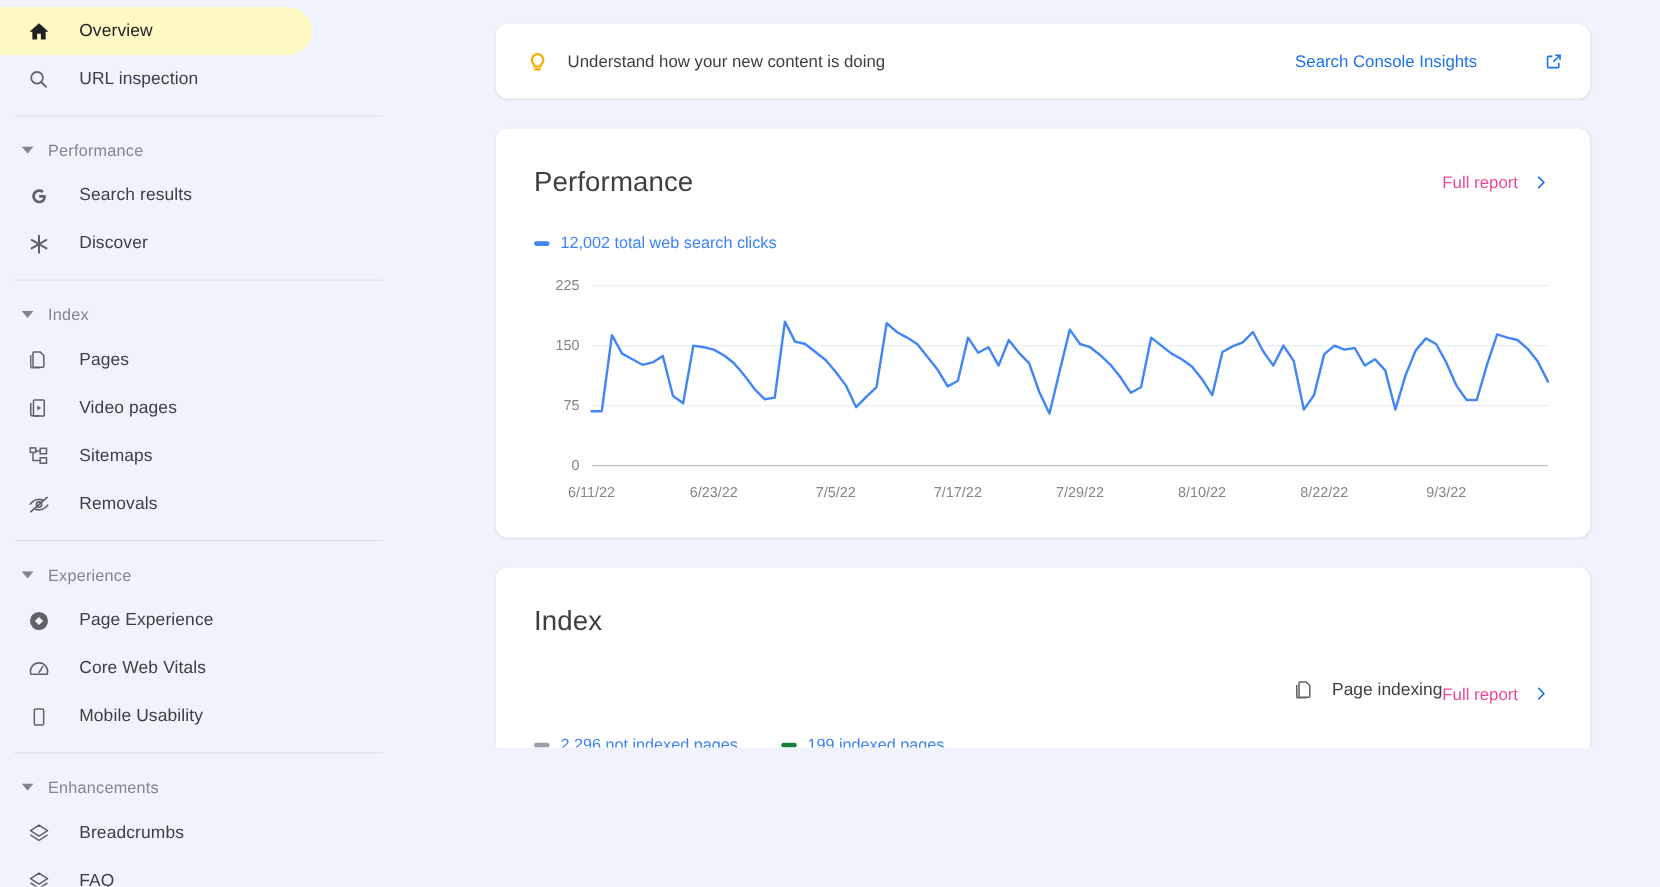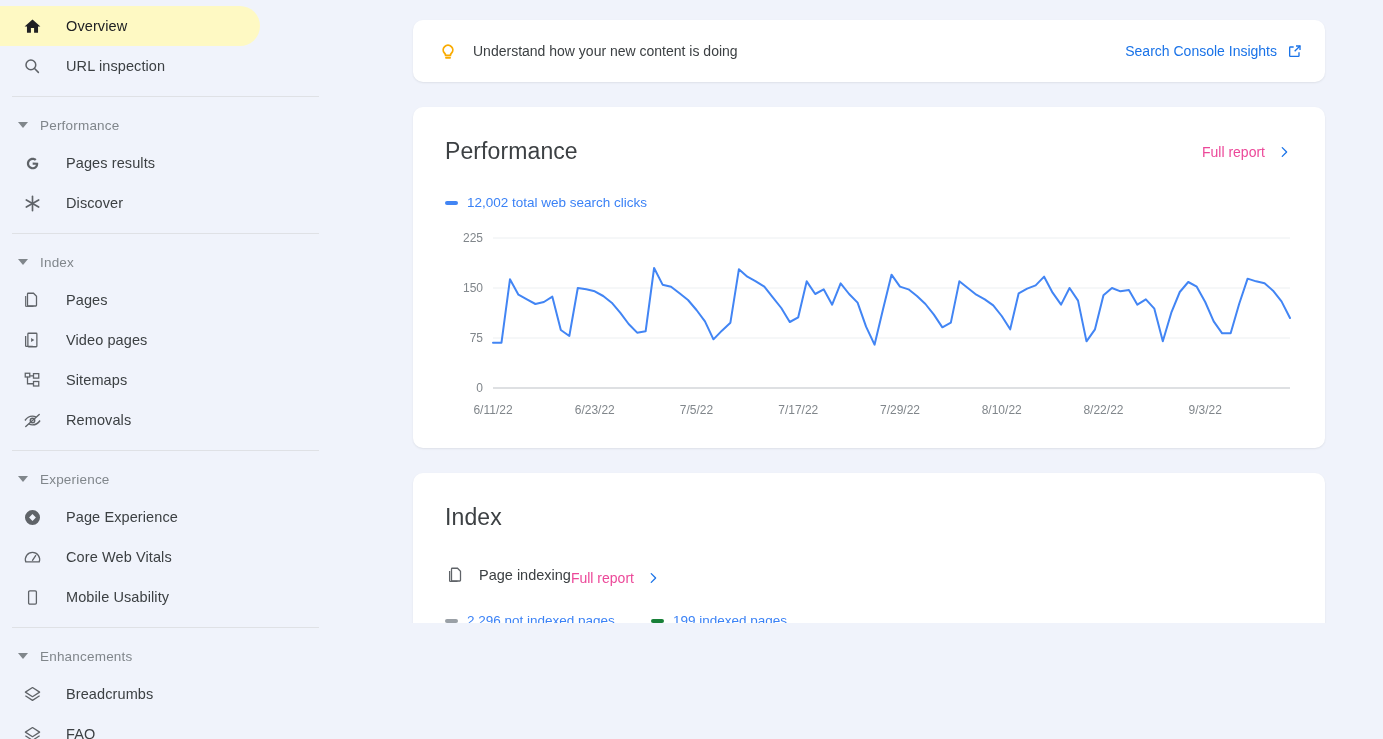--- a/index.html
+++ b/index.html
@@ -68,21 +68,21 @@
   .banner {
     height: 62px;
     display: flex; align-items: center;
     padding: 0 22px 0 22px;
     margin-bottom: 25px;
   }
   .banner .bulb { width: 26px; display:flex; align-items:center; justify-content:center; margin-right: 12px;}
   .banner .btxt { font-size: 14px; color: #3c4043; flex: 1 1 auto; }
   .banner .blink {
     font-size: 14px; color: #1a73e8; font-weight: 500;
-    display: flex; align-items: center; cursor: pointer;
+    display: flex; align-items: center; cursor: pointer; gap: 46px;
   }
   .banner .blink .ext { margin-left: 10px; display:flex; }
 
   
   .perf { padding: 31px 34px 22px 32px; margin-bottom: 25px; position: relative; }
   .card-head { display: flex; align-items: flex-start; justify-content: space-between; }
   .card-title { font-size: 23px; color: #3c4043; font-weight: 400; letter-spacing: .1px; }
   .full-report {
     font-size: 14px; color: #ec4899; font-weight: 500;
     display: flex; align-items: center; cursor: pointer; margin-top: 6px;
@@ -95,21 +95,21 @@
     width: 13px; height: 4px; border-radius: 2px; margin-right: 9px;
   }
   .legend .ltxt { font-size: 13.5px; color: #3b82f6; }
 
   .chart-wrap { position: relative; margin-top: 16px; height: 200px; }
   .chart-svg { display: block; }
 
   
   .index { padding: 31px 34px 0 32px; }
   .sub-row {
-    display: flex; align-items: center; justify-content: flex-start;
+    display: flex; align-items: center; justify-content: flex-end;
     margin-top: 33px;
   }
   .sub-left { display: flex; align-items: center; }
   .sub-left .sico { width: 22px; display:flex; align-items:center; justify-content:center; margin-right: 12px;}
   .sub-left .stxt { font-size: 14.5px; color: #3c4043; }
 </style>
 </head>
 <body>
 
 <div class="app">
@@ -145,21 +145,21 @@
       </span>
       <span class="glbl">Performance</span>
     </div>
 
     <div class="nav-item">
       <span class="ico">
         <svg width="19" height="19" viewBox="0 0 24 24" fill="#5f6368">
           <path d="M12.2 10.6v2.9h4.1c-.2 1.1-1.4 3.2-4.1 3.2-2.5 0-4.5-2-4.5-4.6s2-4.6 4.5-4.6c1.4 0 2.3.6 2.9 1.1l2-1.9C15.8 5.5 14.2 4.8 12.2 4.8c-4 0-7.3 3.3-7.3 7.3s3.3 7.3 7.3 7.3c4.2 0 7-3 7-7.2 0-.5 0-.9-.1-1.3z"></path>
         </svg>
       </span>
-      <span class="lbl">Pages results</span>
+      <span class="lbl">Search results</span>
     </div>
 
     <div class="nav-item">
       <span class="ico">
         <svg width="19" height="19" viewBox="0 0 24 24" stroke="#5f6368" stroke-width="2.1" stroke-linecap="round">
           <line x1="12" y1="3" x2="12" y2="21"></line>
             <line x1="4.2" y1="7.5" x2="19.8" y2="16.5"></line>
             <line x1="4.2" y1="16.5" x2="19.8" y2="7.5"></line>
         </svg>
       </span>

